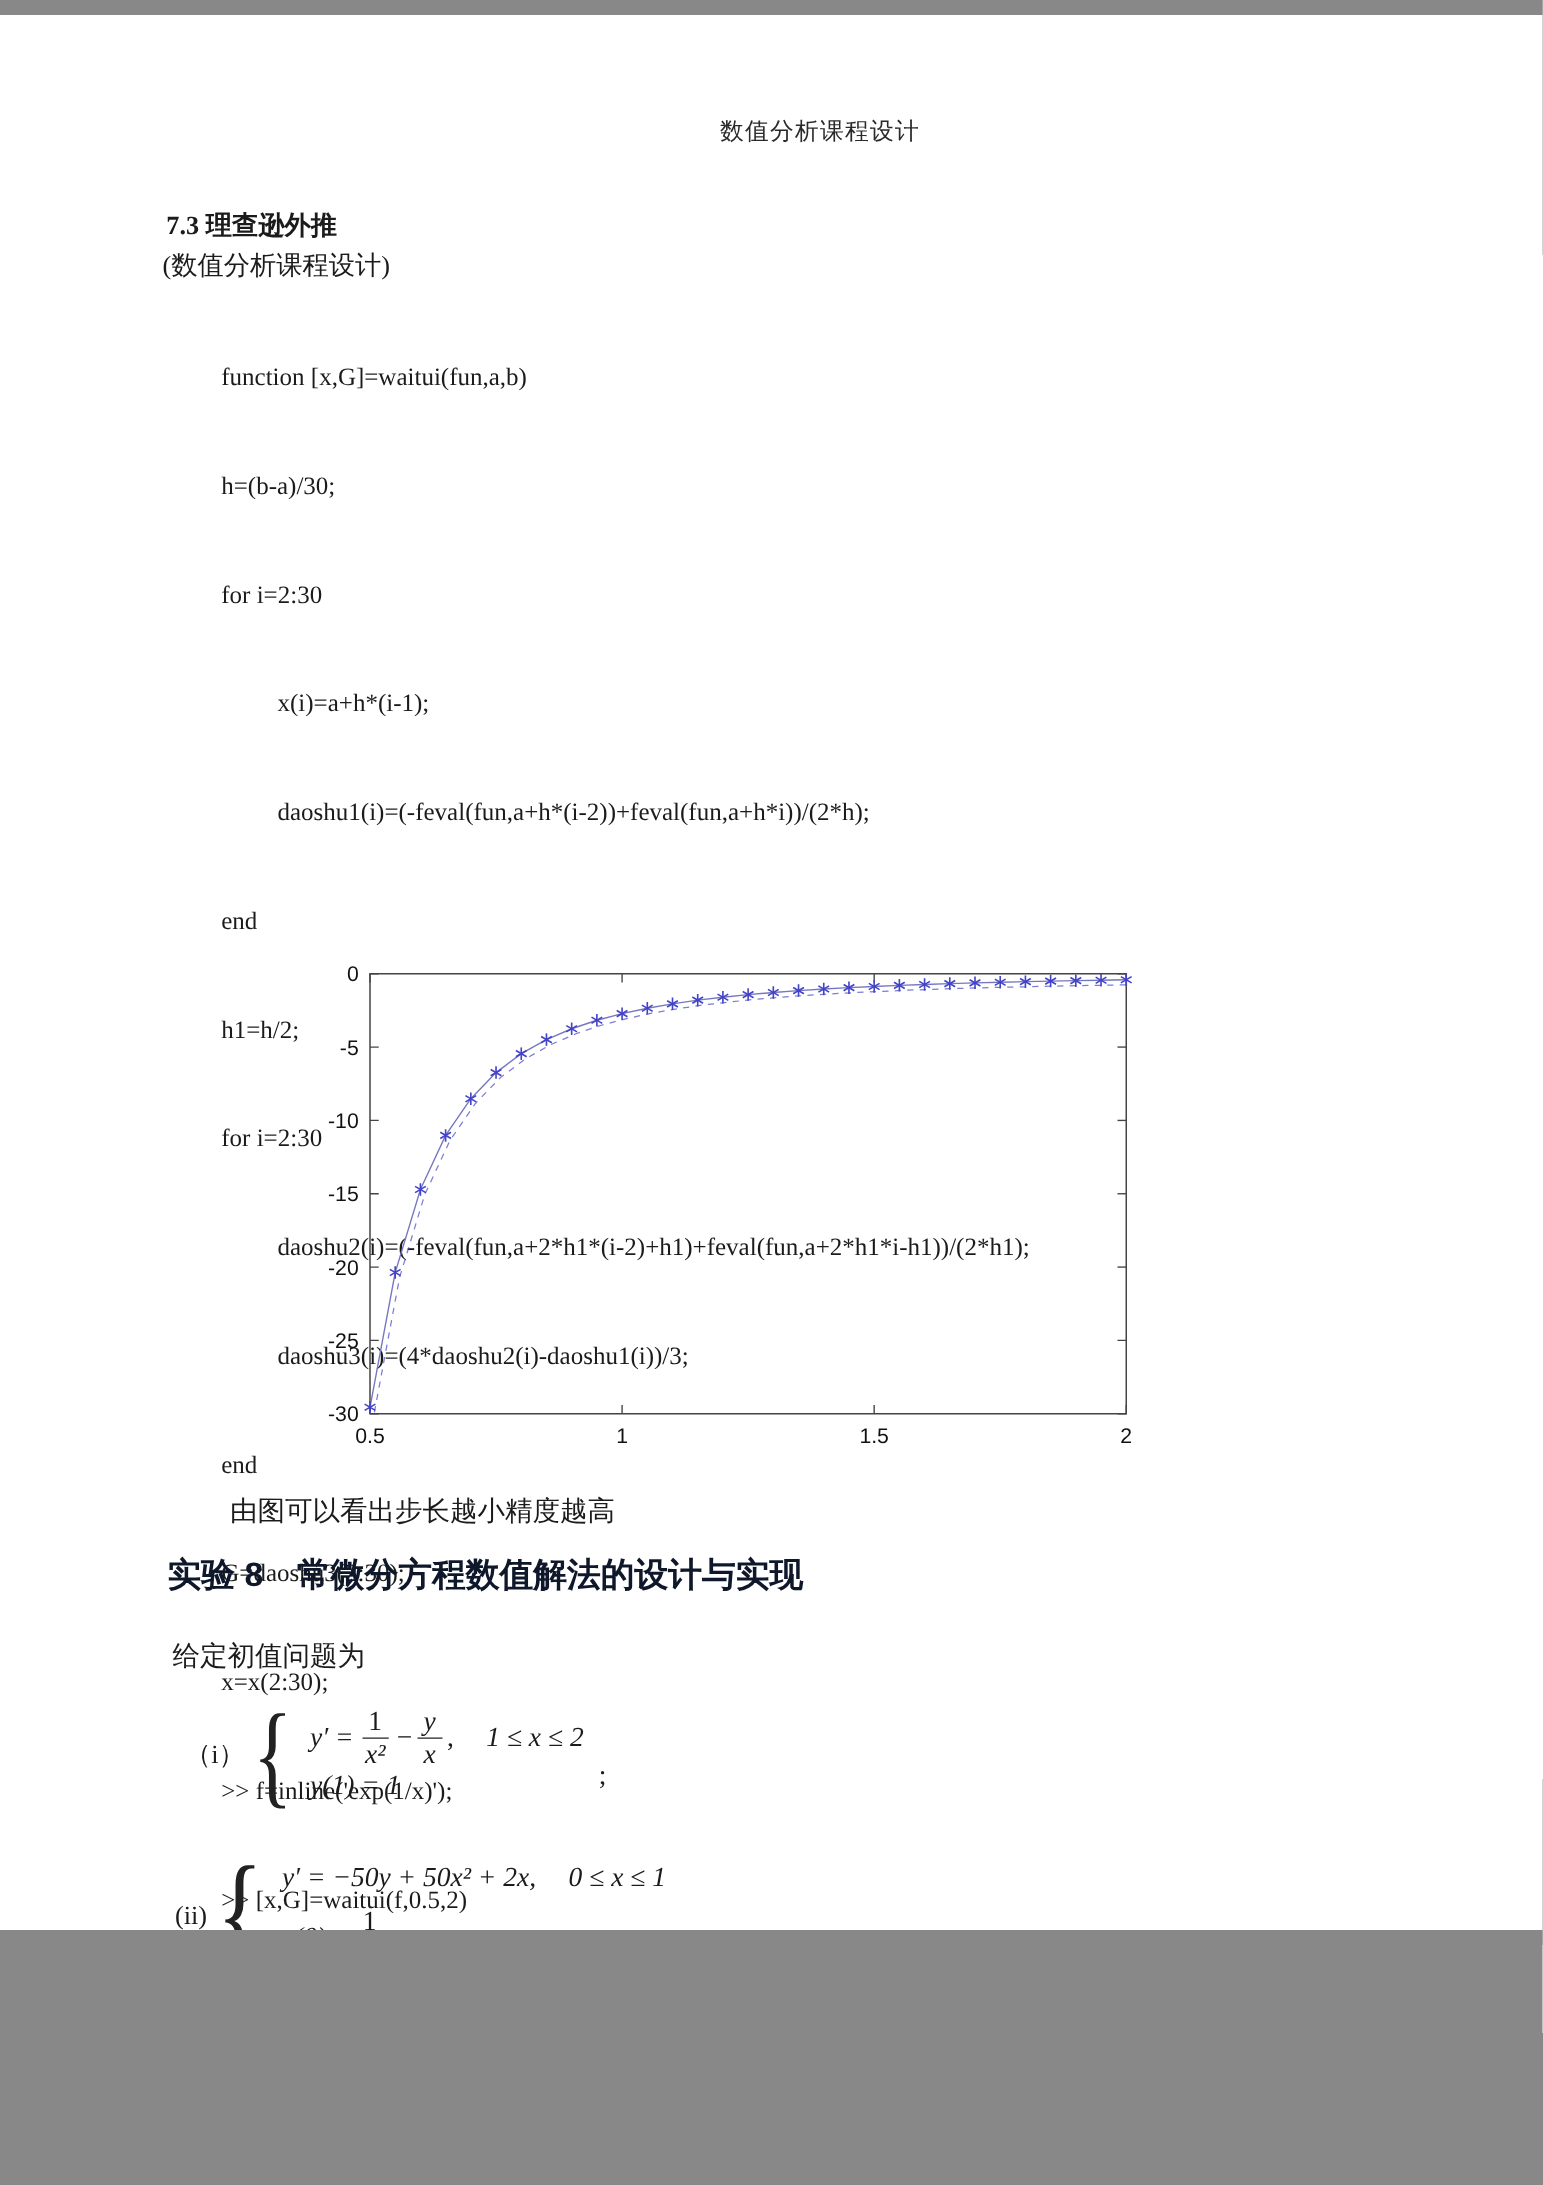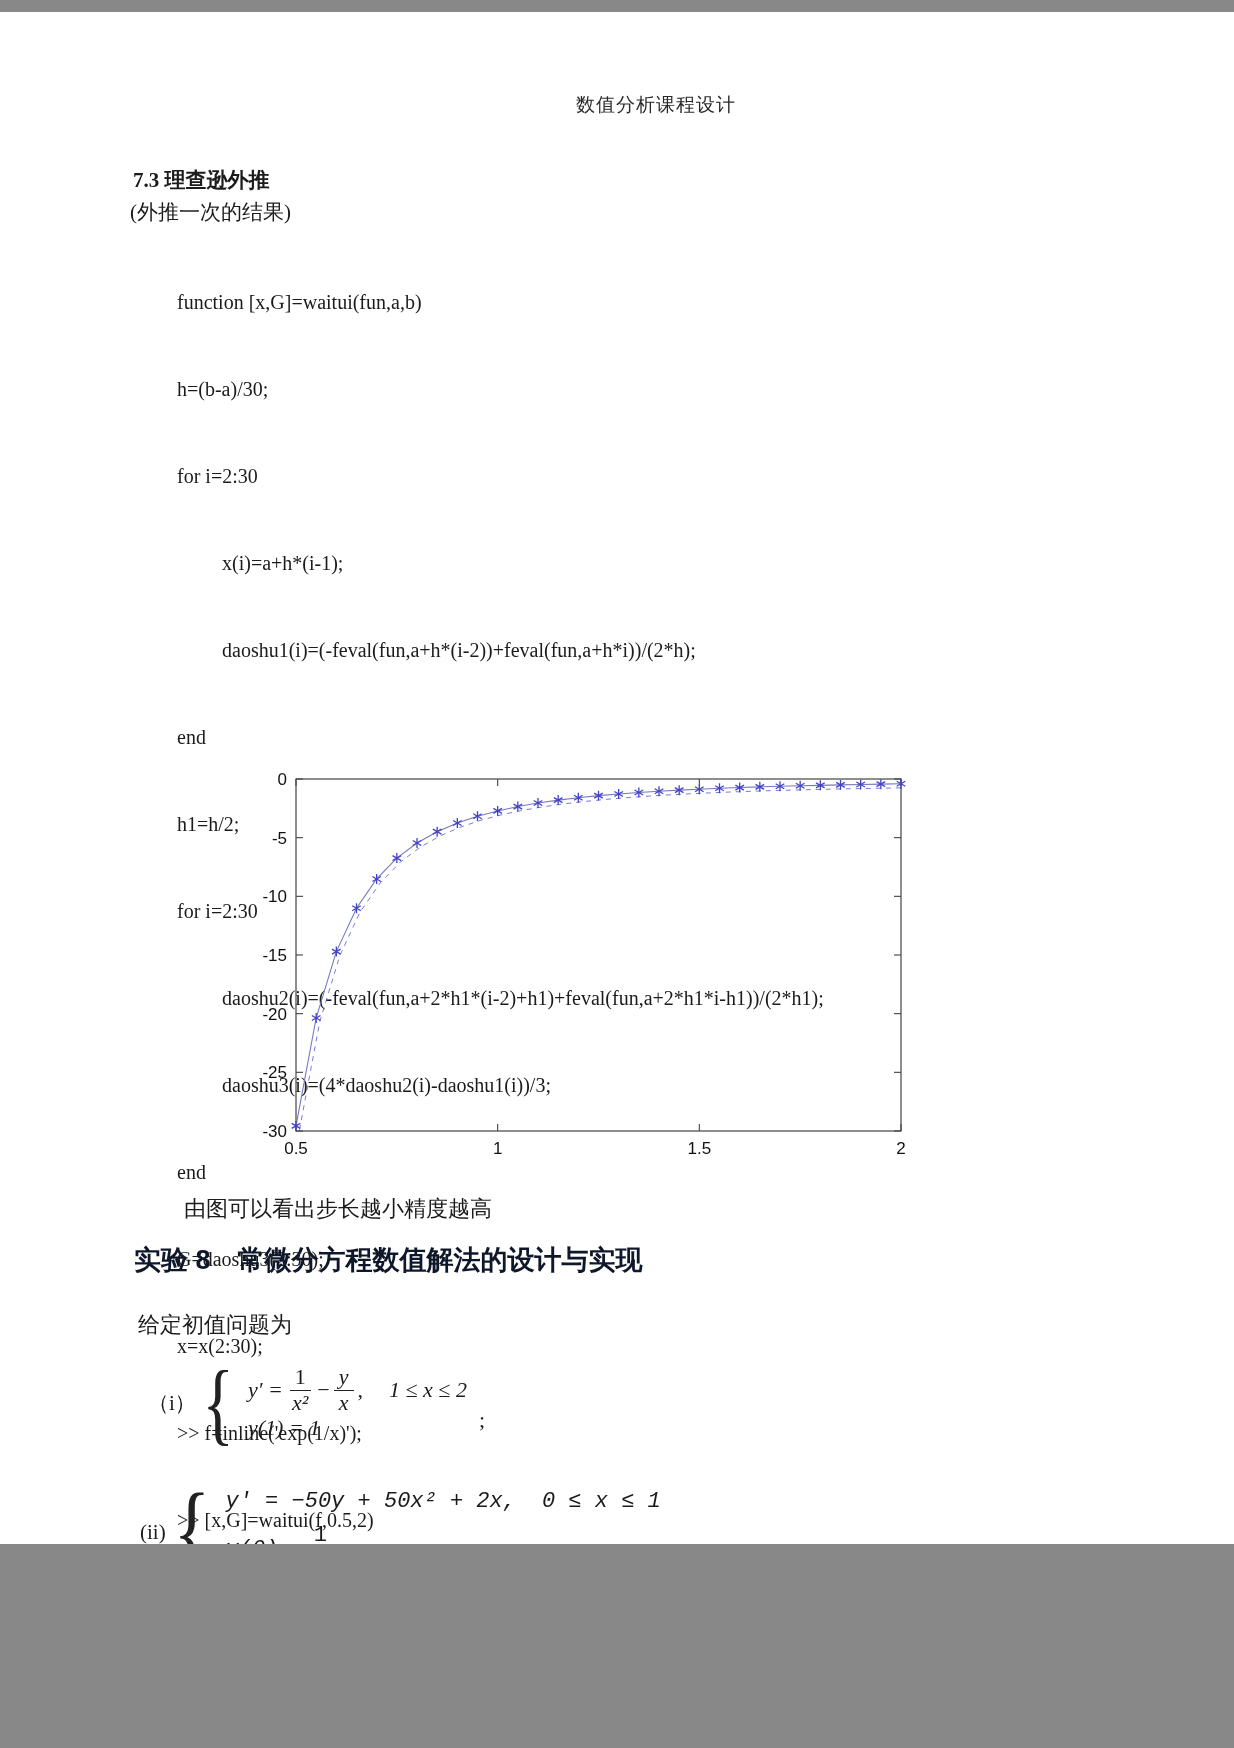--- a/index.html
+++ b/index.html
@@ -37,21 +37,21 @@
 </style>
 </head>
 <body>
 
 <div class="page">
 
   <div class="abs header" style="left:576px;top:80px;">数值分析课程设计</div>
 
   <div class="abs sec-title" style="left:133px;top:154px;">7.3 理查逊外推</div>
 
-  <div class="abs note" style="left:130px;top:186px;">(外推一次的结果)</div>
+  <div class="abs note" style="left:130px;top:186px;">(数值分析课程设计)</div>
 
   <div class="abs code" style="left:177px;top:218px;">
     <div class="code-line">function [x,G]=waitui(fun,a,b)</div>
     <div class="code-line">h=(b-a)/30;</div>
     <div class="code-line">for i=2:30</div>
     <div class="code-line indent">x(i)=a+h*(i-1);</div>
     <div class="code-line indent">daoshu1(i)=(-feval(fun,a+h*(i-2))+feval(fun,a+h*i))/(2*h);</div>
     <div class="code-line">end</div>
     <div class="code-line">h1=h/2;</div>
     <div class="code-line">for i=2:30</div>
@@ -223,21 +223,21 @@
       <div class="mrow">
         <span class="vit">y(1) = 1</span>
       </div>
     </div>
     <span class="semi">;</span>
   </div>
 
   <div class="abs formula" style="left:140px;top:1458px;">
     <span class="flabel">(ii)</span>
     <span class="brace" style="font-size:108px;">{</span>
-    <div class="rows" style="gap:10px;font-family:Liberation Mono, monospace;">
+    <div class="rows" style="gap:10px;">
       <div class="mrow">
         <span class="vit">y′ = −50y + 50x² + 2x,</span>
         <span class="range vit">0 ≤ x ≤ 1</span>
       </div>
       <div class="mrow">
         <span class="vit">y(0) =</span>
         <span class="frac">
           <span class="num">1</span>
           <span class="den">3</span>
         </span>

